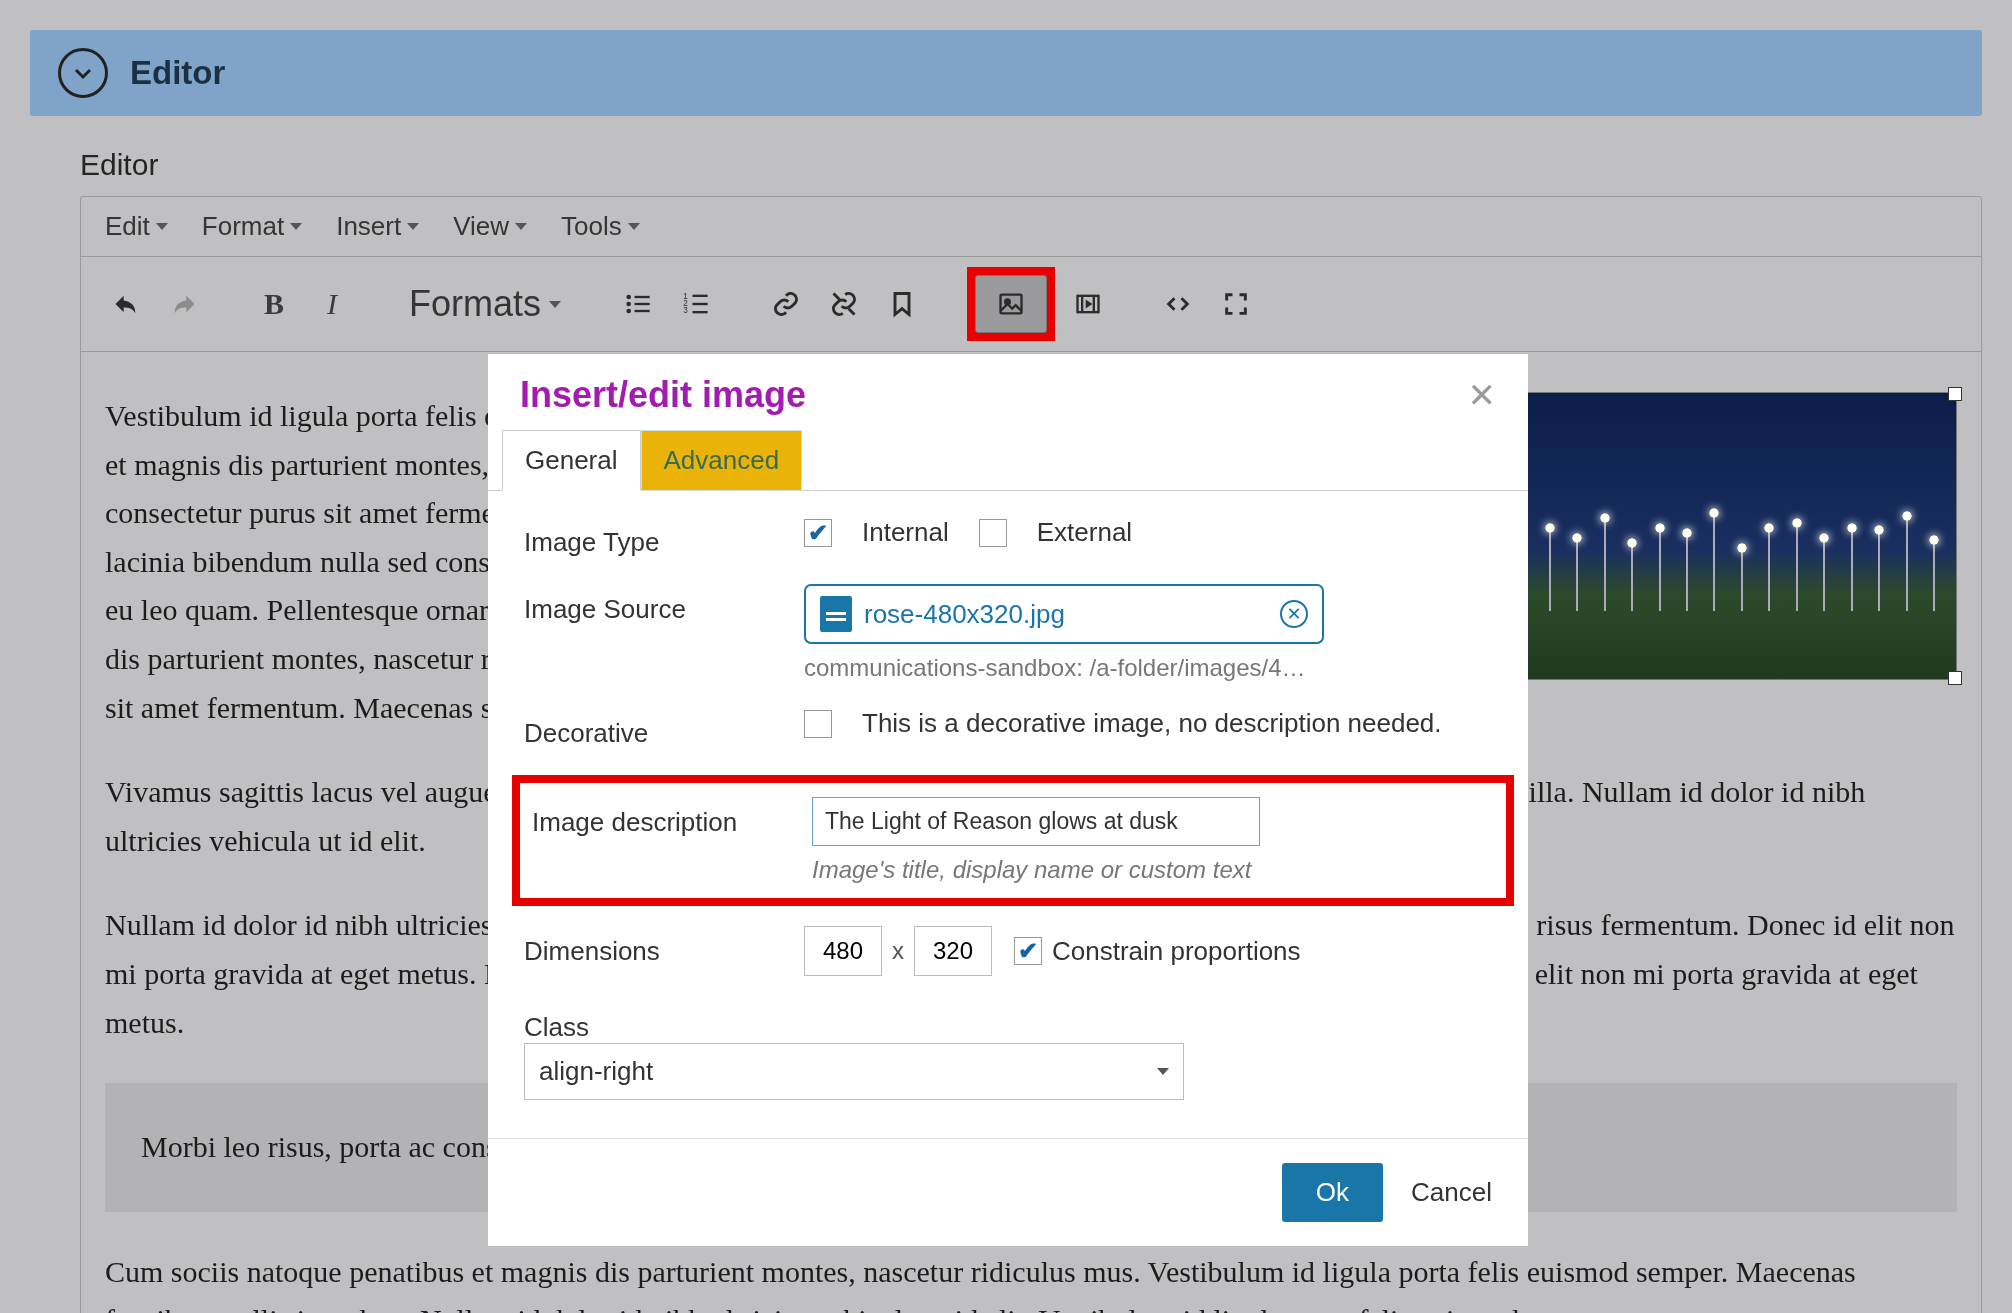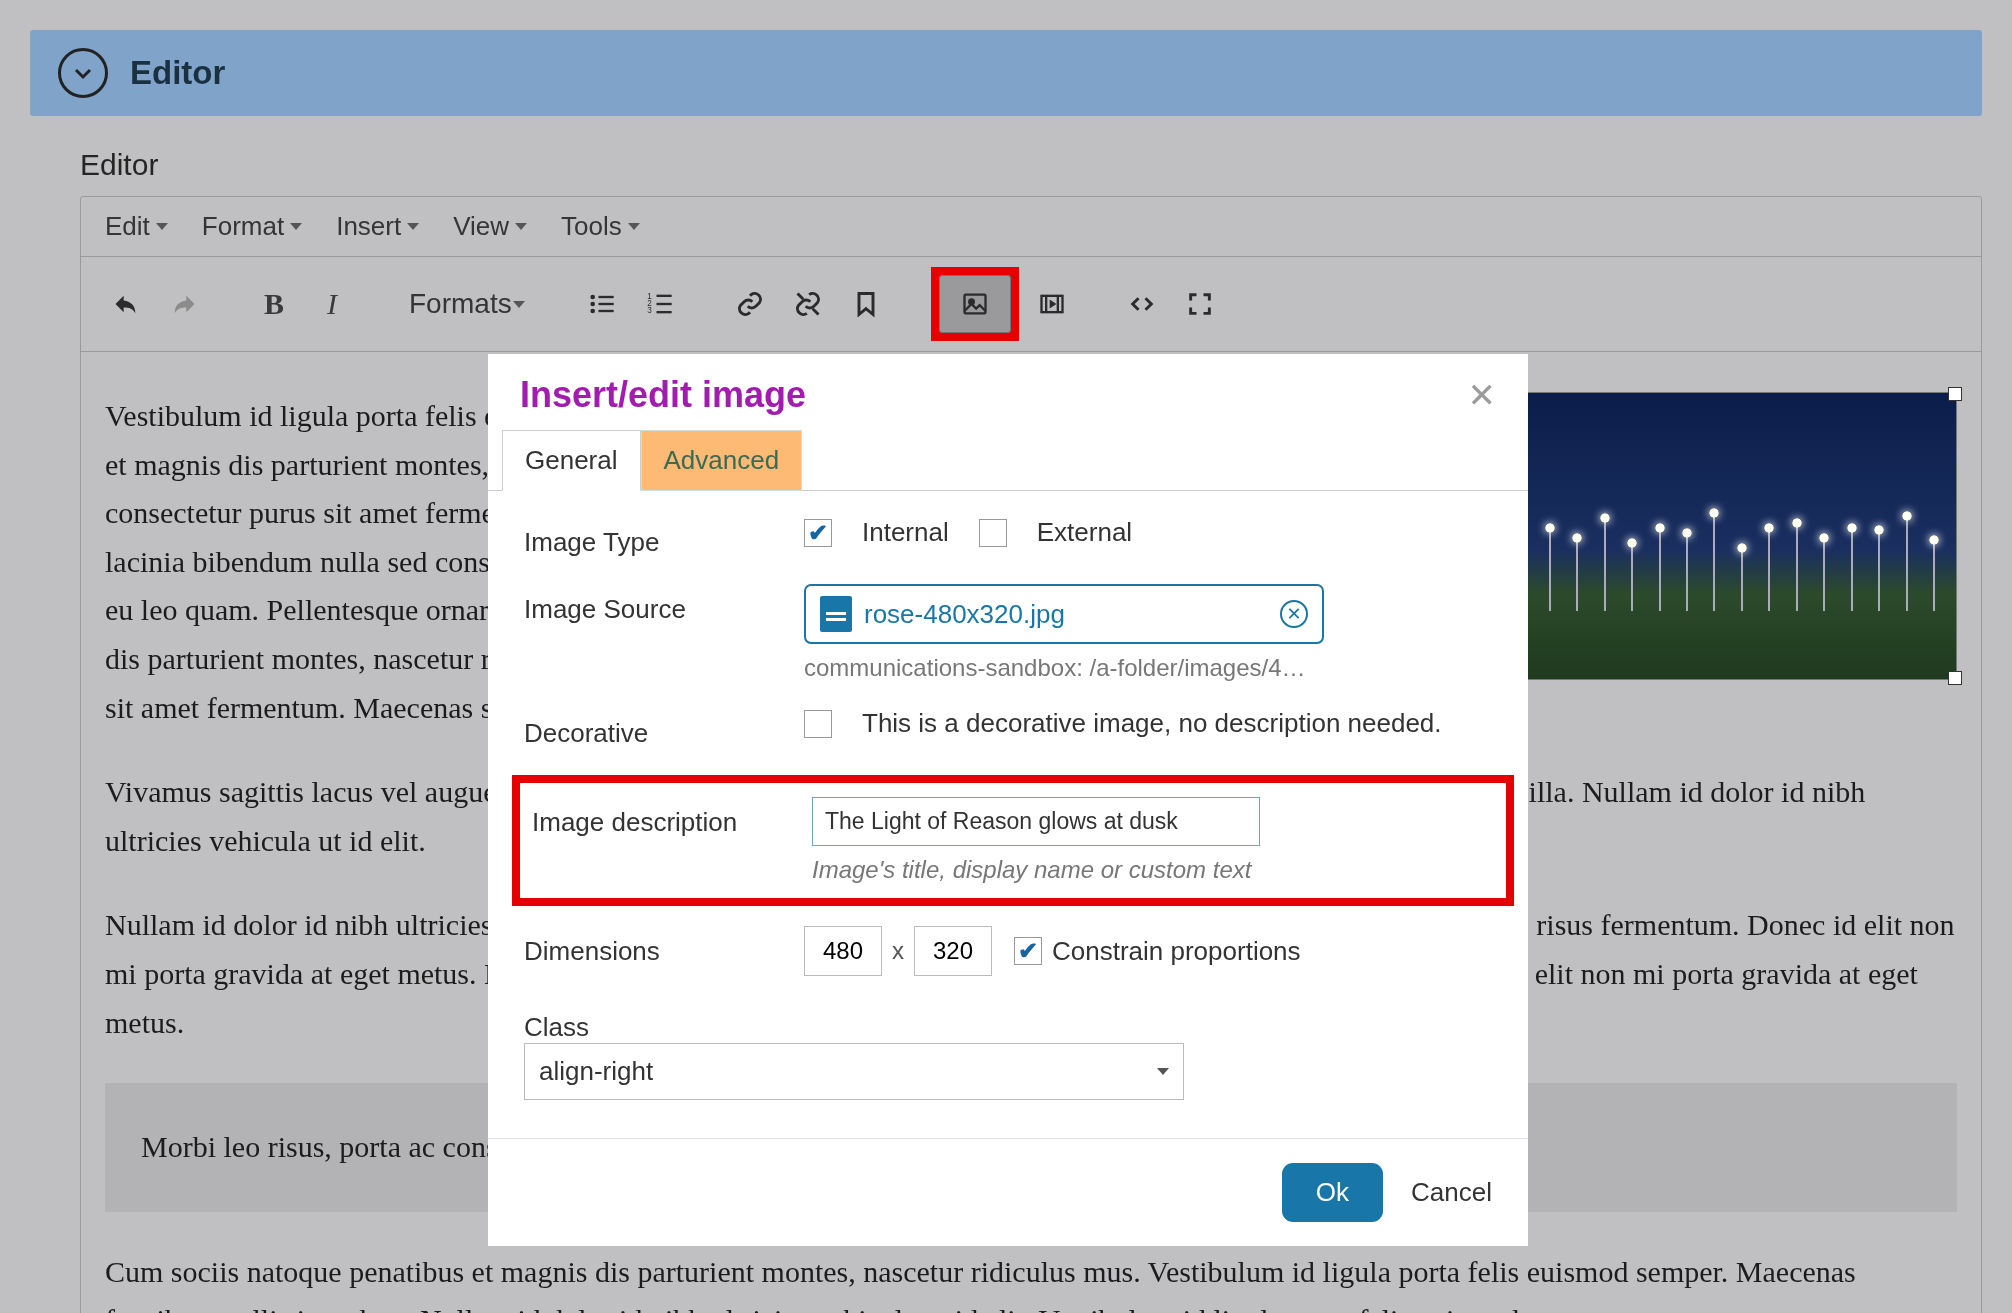--- a/index.html
+++ b/index.html
@@ -85,26 +85,26 @@
       align-items: center;
       justify-content: center;
       color: #3a3a3a;
       cursor: pointer;
       border-radius: 3px;
     }
     .tool-btn.disabled { color: #8b8b8b; }
     .tool-btn svg { width: 28px; height: 28px; }
     .tool-sep { width: 28px; }
     .formats-btn {
-      font-size: 28px;
+      font-size: 36px;
       color: #353535;
       padding: 10px 14px;
       display: flex;
       align-items: center;
-      gap: 1px;
+      gap: 8px;
       cursor: pointer;
     }
     .img-btn-wrap {
       border: 8px solid #e60000;
       background: #e60000;
       padding: 0;
       margin: 0 2px;
     }
     .img-btn-wrap .tool-btn {
       background: #9a9a9c;
@@ -204,21 +204,21 @@
       cursor: pointer;
       border: 1px solid transparent;
     }
     .modal-tab.active {
       border: 1px solid #ccc;
       border-bottom: 1px solid #fff;
       background: #fff;
       color: #333;
     }
     .modal-tab.inactive {
-      background: #fdba74;
+      background: #eab308;
       border: 1px solid #d0e0d8;
       color: #3a6b55;
     }
     .tab-underline {
       border-bottom: 1px solid #ccc;
       margin-top: -1px;
     }
     .modal-body {
       padding: 26px 36px 30px 36px;
     }
@@ -342,21 +342,21 @@
       justify-content: flex-end;
       gap: 28px;
       align-items: center;
     }
     .btn-ok {
       background: #1976a8;
       color: #fff;
       border: none;
       padding: 14px 34px;
       font-size: 26px;
-      border-radius: 11px;
+      border-radius: 3px;
       cursor: pointer;
     }
     .btn-cancel {
       background: none;
       border: none;
       font-size: 26px;
       color: #333;
       cursor: pointer;
     }
     .bold-b { font-family: Georgia, serif; font-weight: bold; font-size: 30px; }

